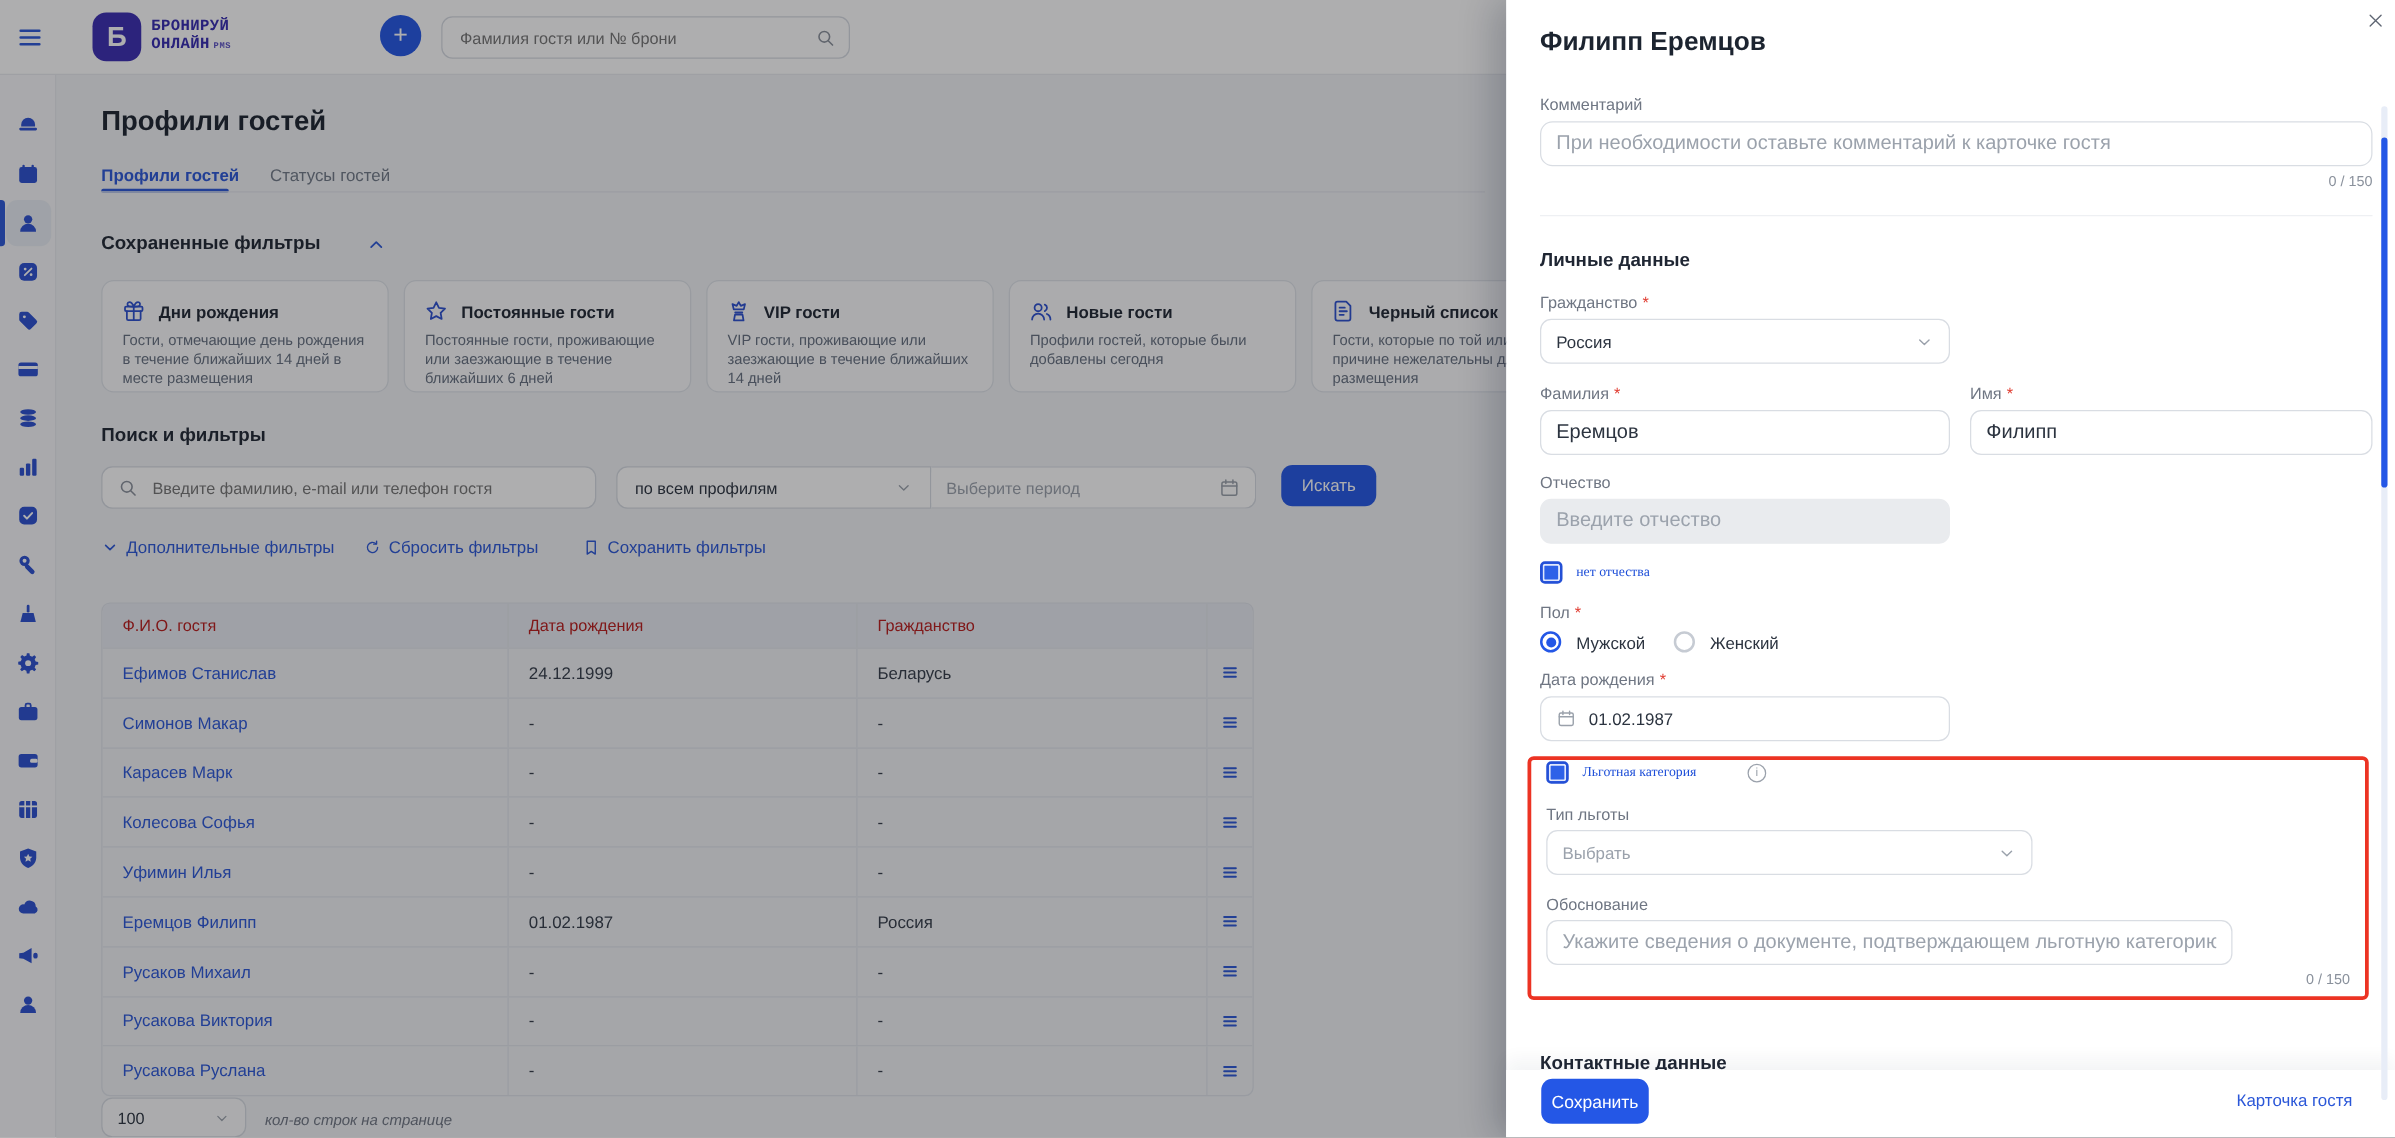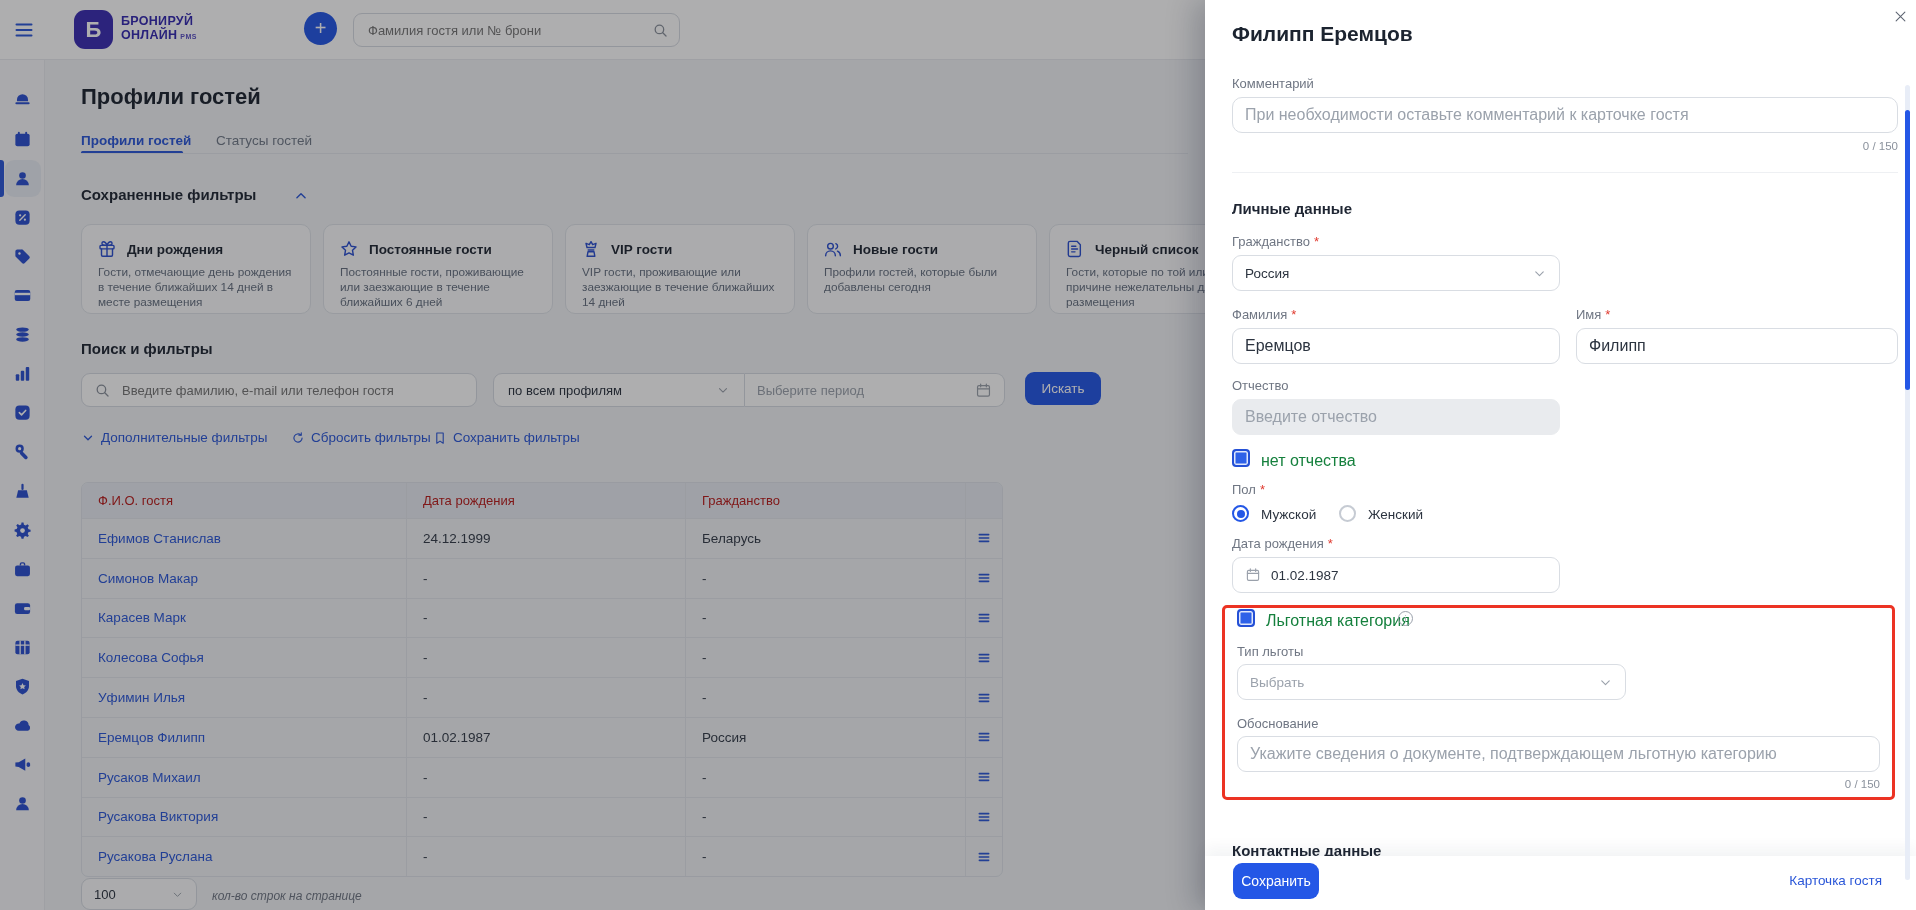--- a/index.html
+++ b/index.html
@@ -8,21 +8,21 @@
        font-family:"Liberation Sans",sans-serif;-webkit-font-smoothing:antialiased;}
 
   
   .left{position:absolute;left:0;top:0;width:1205px;height:910px;background:#f1f3f6;}
   .dim{position:absolute;inset:0;background:rgba(18,18,20,0.34);z-index:40;pointer-events:none;}
 
   header.top{position:absolute;left:0;top:0;width:1205px;height:60px;background:#fff;border-bottom:1px solid #e8eaee;z-index:2;}
   .burger{position:absolute;left:14px;top:20px;width:20px;height:18px;cursor:pointer;color:#2b57d8;}
   .logo-mark{position:absolute;left:74px;top:10px;width:39px;height:39px;border-radius:11px;background:#3b2db2;color:#fff;
              display:flex;align-items:center;justify-content:center;font-size:22px;font-weight:700;}
-  .logo-text{position:absolute;left:121px;top:14px;font-size:12.5px;line-height:14px;font-weight:800;color:#352ab0;letter-spacing:.3px;}
+  .logo-text{position:absolute;left:121px;top:14px;font-size:12.5px;line-height:14px;font-weight:800;color:#352ab0;letter-spacing:.3px;font-family:Liberation Mono, monospace;}
   .logo-text .sfx{font-size:7px;font-weight:700;letter-spacing:.5px;margin-left:3px;color:#5a50c4;}
   .plus-btn{position:absolute;left:304px;top:12px;width:33px;height:33px;border-radius:50%;background:#2457e6;color:#fff;border:none;
             font-size:20px;line-height:31px;text-align:center;cursor:pointer;padding:0;}
   .hsearch{position:absolute;left:353px;top:13px;width:327px;height:34px;border:1px solid #d7dbe2;border-radius:9px;background:#fff;}
   .hsearch input{position:absolute;left:12px;top:0;width:280px;height:32px;border:none;outline:none;font-size:13px;color:#2c3440;background:transparent;font-family:inherit;}
   .hsearch .mag{position:absolute;right:10px;top:8px;width:17px;height:17px;color:#8a919c;}
 
   nav.side{position:absolute;left:0;top:60px;width:45px;height:850px;background:#f7f8fa;border-right:1px solid #e8eaee;z-index:2;}
   .side-item{position:absolute;left:13px;width:19px;height:19px;cursor:pointer;}
   .side-icon svg{width:19px;height:19px;fill:#2b4fd0;display:block;}
@@ -86,21 +86,21 @@
   .inp:disabled{background:#e9ebee;border-color:#e9ebee;color:#9ba2ac;}
   .counter{position:absolute;font-size:11.5px;color:#8a919c;}
   .pdivider{position:absolute;left:27px;width:666px;height:1px;background:#eef0f3;}
   .phead{position:absolute;font-size:15px;font-weight:700;color:#1f2633;}
   .dsel{position:absolute;height:36px;border:1px solid #d9dde3;border-radius:9px;background:#fff;display:flex;align-items:center;
         padding:0 12px;font-size:13.5px;cursor:pointer;}
   .dsel .chev{margin-left:auto;width:15px;height:15px;color:#9aa1ab;}
   .dsel .val{color:#2c3440;} .dsel .ph{color:#9ba2ac;}
   .cbx{position:absolute;width:18px;height:18px;border-radius:4px;background:#2e61e8;border:2px solid #2450d6;
        box-shadow:inset 0 0 0 1.5px rgba(255,255,255,.85);cursor:pointer;}
-  .cbx-lbl{position:absolute;font-size:16px;color:#15803d;cursor:pointer;}
+  .cbx-lbl{position:absolute;font-size:11px;color:#1d4ed8;cursor:pointer;font-family:Liberation Serif, serif;}
   .radio{position:absolute;width:17px;height:17px;border-radius:50%;cursor:pointer;}
   .radio.on{border:2px solid #2457e6;} .radio.on::after{content:"";position:absolute;left:2.5px;top:2.5px;width:8px;height:8px;border-radius:50%;background:#2457e6;}
   .radio.off{border:2px solid #c6cbd3;background:#fff;}
   .rlbl{position:absolute;font-size:13.5px;color:#2c3440;cursor:pointer;}
   .cal-ic{position:absolute;width:16px;height:16px;color:#9aa1ab;}
   .info{position:absolute;width:15px;height:15px;border-radius:50%;border:1.4px solid #9aa1ab;color:#9aa1ab;font-size:9.5px;
         display:flex;align-items:center;justify-content:center;font-style:normal;}
   .pfooter{position:absolute;left:0;top:856px;width:711px;height:54px;background:#fff;box-shadow:0 -8px 14px rgba(20,30,50,0.05);}
   .btn-save{position:absolute;left:28px;top:7px;width:86px;height:36px;background:#2457e6;color:#fff;border:none;border-radius:9px;
             font-size:14px;font-family:inherit;cursor:pointer;}
@@ -324,21 +324,21 @@
           </svg>
         <span>Дополнительные фильтры</span>
       </a>
       <a class="flink" style="left:291px;">
         <svg viewBox="0 0 24 24">
             <path d="M19 12a7 7 0 1 1-2.2-5.1" fill="none" stroke="currentColor" stroke-width="1.9" stroke-linecap="round"></path>
             <path d="M17.6 3.2v4.1h-4.1" fill="none" stroke="currentColor" stroke-width="1.9" stroke-linecap="round" stroke-linejoin="round"></path>
           </svg>
         <span>Сбросить фильтры</span>
       </a>
-      <a class="flink" style="left:433px;">
+      <a class="flink" style="left:466px;">
         <svg viewBox="0 0 24 24">
             <path d="M6.5 3.5h11V21l-5.5-3.6L6.5 21z" fill="none" stroke="currentColor" stroke-width="1.9" stroke-linejoin="round"></path>
           </svg>
         <span>Сохранить фильтры</span>
       </a>
 
       <div class="gtable">
           <div class="thead">
             <span class="tc th">Ф.И.О. гостя</span>
             <span class="tc th">Дата рождения</span>
@@ -531,21 +531,21 @@
     <div class="dsel" style="left:32px;top:664px;width:389px;">
       <span class="ph">Выбрать</span>
       <span class="chev">
         <svg viewBox="0 0 24 24">
             <path d="M6 9.5l6 6 6-6" fill="none" stroke="currentColor" stroke-width="1.8" stroke-linecap="round" stroke-linejoin="round"></path>
           </svg>
       </span>
     </div>
 
     <label class="lbl" style="left:32px;top:716px;">Обоснование</label>
-    <input class="inp" style="left: 32px; top: 736px; width: 643px;" placeholder="Укажите сведения о документе, подтверждающем льготную категорию">
+    <input class="inp" style="left: 32px; top: 736px; width: 549px;" placeholder="Укажите сведения о документе, подтверждающем льготную категорию">
     <div class="counter" style="left:32px;top:778px;width:643px;text-align:right;">0 / 150</div>
 
     <div class="phead" style="left:27px;top:842px;">Контактные данные</div>
 
     <div class="pfooter">
       <button class="btn-save">Сохранить</button>
       <a class="gcard-link">Карточка гостя</a>
     </div>
 
     <div class="sb-track"></div>

